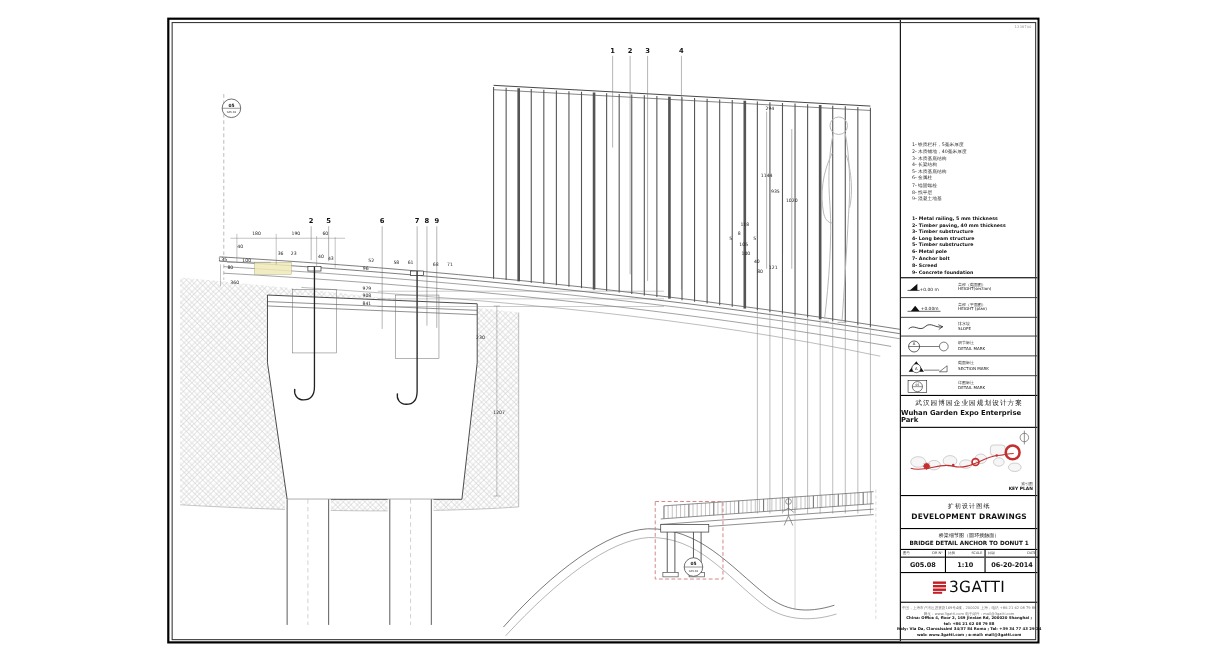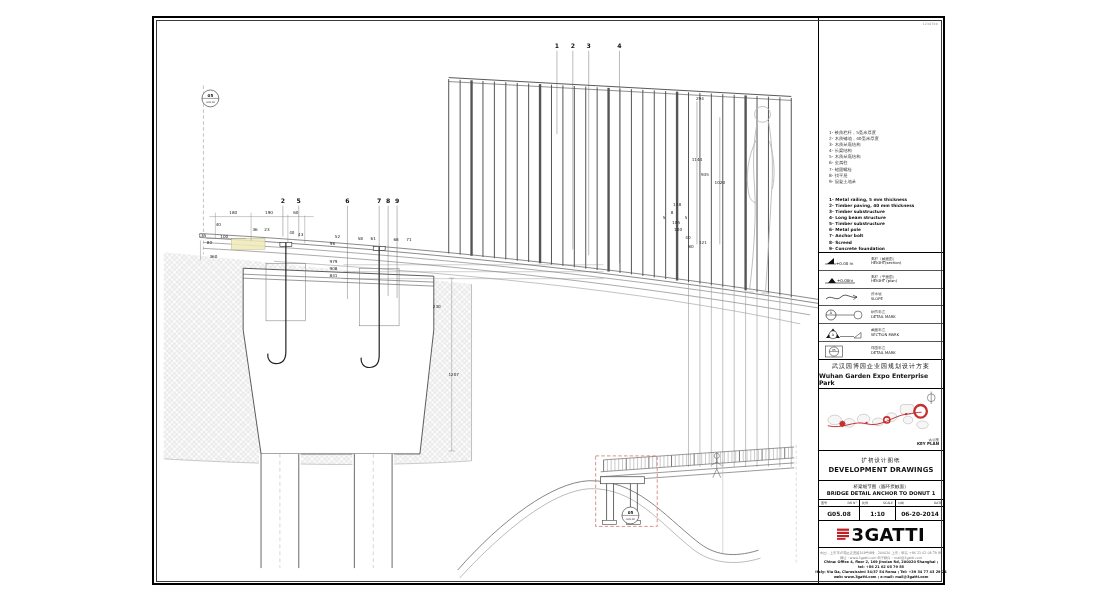--- a/index.html
+++ b/index.html
@@ -39,21 +39,21 @@
   .dtitle .cn{font-size:4.6px;}
   .dtitle .en{font-size:5.2px;font-weight:700;white-space:nowrap;}
   .fields{height:21px;display:flex;}
   .fcol{flex:0 0 auto;display:flex;flex-direction:column;border-right:0.7px solid #000;}
   .fcol:last-child{border-right:none;}
   .fcol.c1{width:41px;}.fcol.c2{width:36px;}.fcol.c3{width:48px;}
   .fh{height:7px;display:flex;justify-content:space-between;align-items:center;padding:0 2px;border-bottom:0.6px solid #000;font-size:3.1px;color:#333;}
   .fv{flex:1;display:flex;align-items:center;justify-content:center;font-size:5.9px;font-weight:700;}
   .logo{height:27px;display:flex;align-items:center;justify-content:center;gap:2.5px;}
   .logo-icon{display:block;width:12px;height:12px;}
-  .logo-text{font-size:18px;font-weight:700;letter-spacing:.3px;color:#0a0a0a;}
+  .logo-text{font-size:14px;font-weight:400;letter-spacing:.3px;color:#0a0a0a;}
   .contact{flex:1 1 auto;display:flex;flex-direction:column;align-items:center;justify-content:center;text-align:center;padding:1px 2px;}
   .contact .cl-cn{font-size:3.3px;color:#777;line-height:4.5px;white-space:nowrap;}
   .contact .cl-en{font-size:3.5px;color:#111;font-weight:600;line-height:5px;white-space:nowrap;}
   text{font-family:"DejaVu Sans","Liberation Sans",sans-serif;}
 </style>
 </head>
 <body>
 
 <div class="sheet">
 

